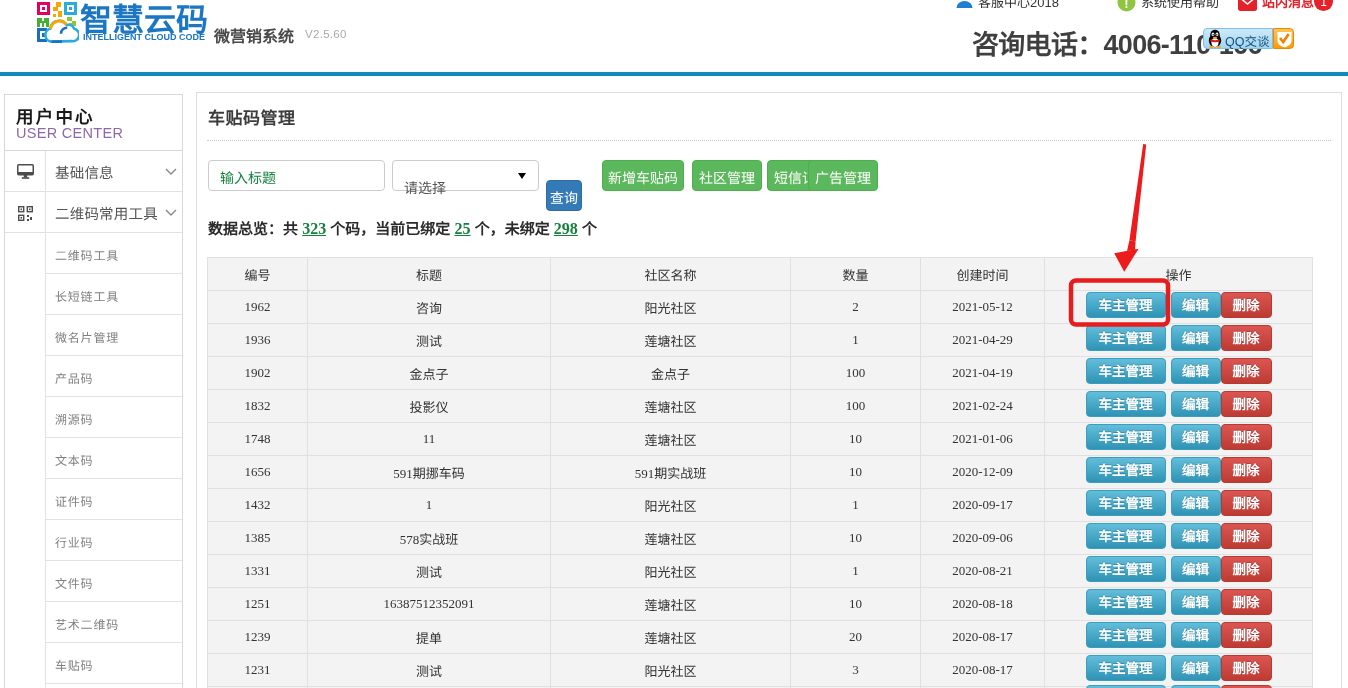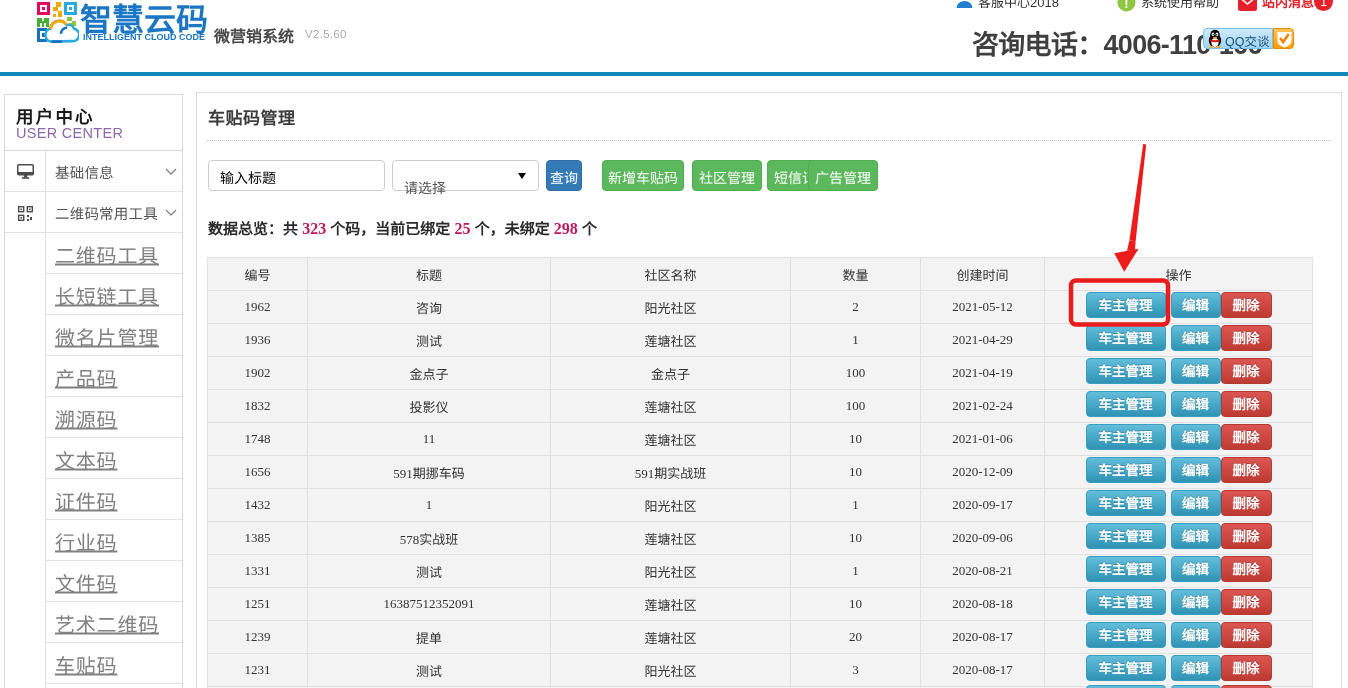--- a/index.html
+++ b/index.html
@@ -40,49 +40,49 @@
 #sideh { height:56px; border-bottom:1px solid #d8d8d8; padding:15px 0 0 11px; }
 #sideh .t1 { font-size:17.5px; line-height:15px; font-weight:bold; color:#1a1a1a; letter-spacing:2.2px;}
 #sideh .t2 { font-size:14.5px; line-height:13px; color:#8e68a8; margin-top:2px; letter-spacing:0.3px;}
 .mrow { position:relative; height:41px; border-bottom:1px solid #e2e2e2; }
 .icell { position:absolute; left:0; top:0; width:41px; height:100%;
   border-right:1px solid #e2e2e2; }
 .mtxt { position:absolute; left:50px; top:50%; transform:translateY(-50%);
   font-size:14.5px; color:#555; letter-spacing:0.2px; white-space:nowrap; }
 .srow { border-bottom:none; }
 .srow::after { content:""; position:absolute; left:41px; right:0; bottom:0; height:1px; background:#e2e2e2; }
-.srow .mtxt { color:#808080; font-size:20px; letter-spacing:0.8px;text-decoration:underline; }
+.srow .mtxt { color:#808080; font-size:12px; letter-spacing:0.8px; }
 .chev { position:absolute; right:5px; top:50%; margin-top:-3px; }
 
 
 #main { position:absolute; left:196px; top:92px; width:1146px; height:640px;
   background:#fff; border:1px solid #ddd; }
 #title { position:absolute; left:11px; top:11px; font-size:17px; font-weight:bold;
   color:#3c3c3c; letter-spacing:0.5px; }
 #dotline { position:absolute; left:10px; top:47px; width:1124px; height:1px;
   border-bottom:1px dotted #c9c9c9; }
 .inp { position:absolute; left:11px; top:67px; width:177px; height:31px;
   border:1px solid #ccc; border-radius:4px; background:#fff; font-size:14px;
-  color:#000000; padding-top:6px; padding-left:11px; }
+  color:#15803d; padding-top:6px; padding-left:11px; }
 .sel { position:absolute; left:195px; top:67px; width:147px; height:31px;
   border:1px solid #ccc; border-radius:4px; background:#fff; font-size:14px;
   color:#555; padding-top:16px; padding-left:11px; }
 .sel .arr { position:absolute; right:12px; top:12px; width:0; height:0;
   border-left:4.5px solid transparent; border-right:4.5px solid transparent;
   border-top:6px solid #000; }
 .btn { position:absolute; top:67px; height:31px; border-radius:4px; color:#fff;
   font-size:14px; text-align:center; padding-top:6px; white-space:nowrap; }
-#b1 { left:349px; width:36px; background:#337ab7; border:1px solid #2e6da4; }
+#b1 { left:349px; width:36px; background:#337ab7; border:1px solid #2e6da4;margin-top:20px; }
 #b2 { left:405px; width:82px; background:#5cb85c; border:1px solid #4cae4c; }
 #b3 { left:495px; width:70px; background:#5cb85c; border:1px solid #4cae4c; }
 #b4 { left:570px; width:70px; background:#5cb85c; border:1px solid #4cae4c; }
 #b5 { left:611px; width:70px; background:#5cb85c; border:1px solid #4cae4c; }
 #stats { position:absolute; left:11px; top:124px; font-size:15px; font-weight:bold;
   color:#2b2b2b; letter-spacing:0; }
-#stats .rd { color:#be185d; font-family:"Liberation Serif", serif; font-size:16px; }
+#stats .rd { color:#15803d; font-family:"Liberation Serif", serif; font-size:16px;text-decoration:underline; }
 
 
 #tbl { position:absolute; left:10px; top:164px; border-collapse:collapse;
   table-layout:fixed; width:1105px; font-family:"Liberation Serif", serif; }
 #tbl td { height:33px; background:#f3f3f3; border:1px solid #e0e0e0;
   text-align:center; vertical-align:middle; font-size:13px; color:#333; padding:0; }
 #tbl tr.hd td { font-size:13px; color:#333; }
 #tbl tr.last td { vertical-align:top; line-height:2px; color:transparent; }
 .abtn { display:inline-block; position:relative; top:-2px; vertical-align:middle; height:26px; border-radius:4px;
   color:#fff; font-size:13.5px; font-weight:bold; font-family:"Liberation Sans",sans-serif;

